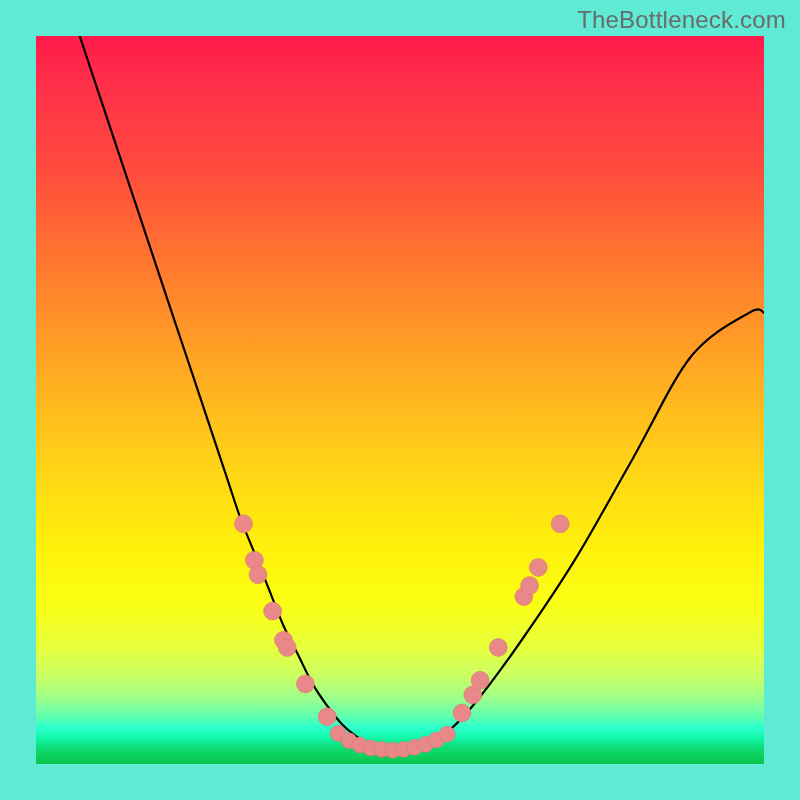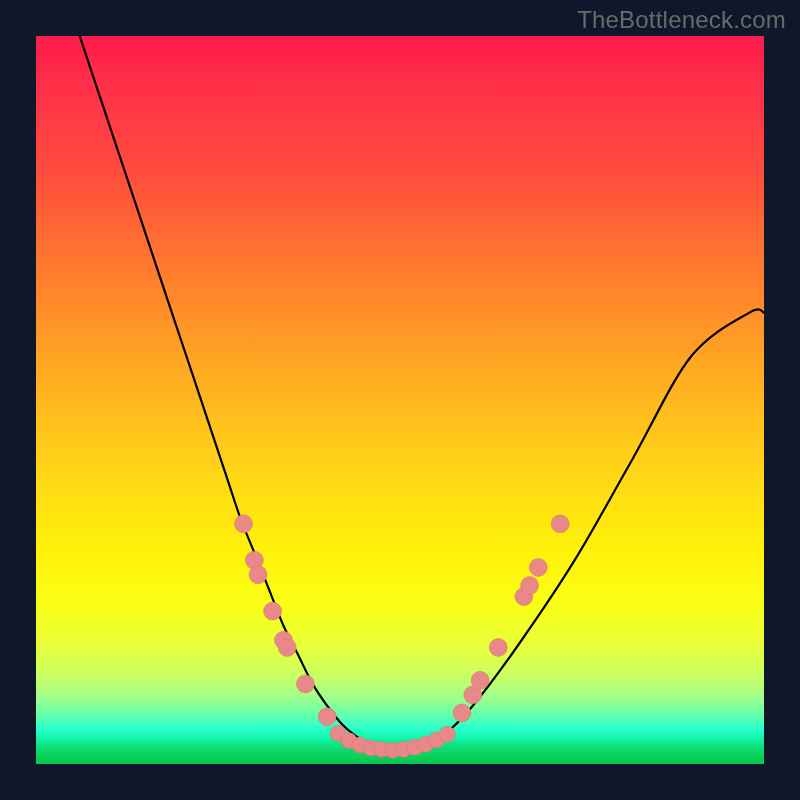--- a/index.html
+++ b/index.html
@@ -10,21 +10,21 @@
     overflow: hidden;
     background: #000;
     font-family: Arial, Helvetica, sans-serif;
   }
   .frame {
     position: absolute;
     top: 0;
     left: 0;
     width: 800px;
     height: 800px;
-    background: #0f172a;
+    background: #5eead4;
   }
   .plot {
     position: absolute;
     top: 36px;
     left: 36px;
     width: 728px;
     height: 728px;
     
     background: linear-gradient(
       to bottom,

